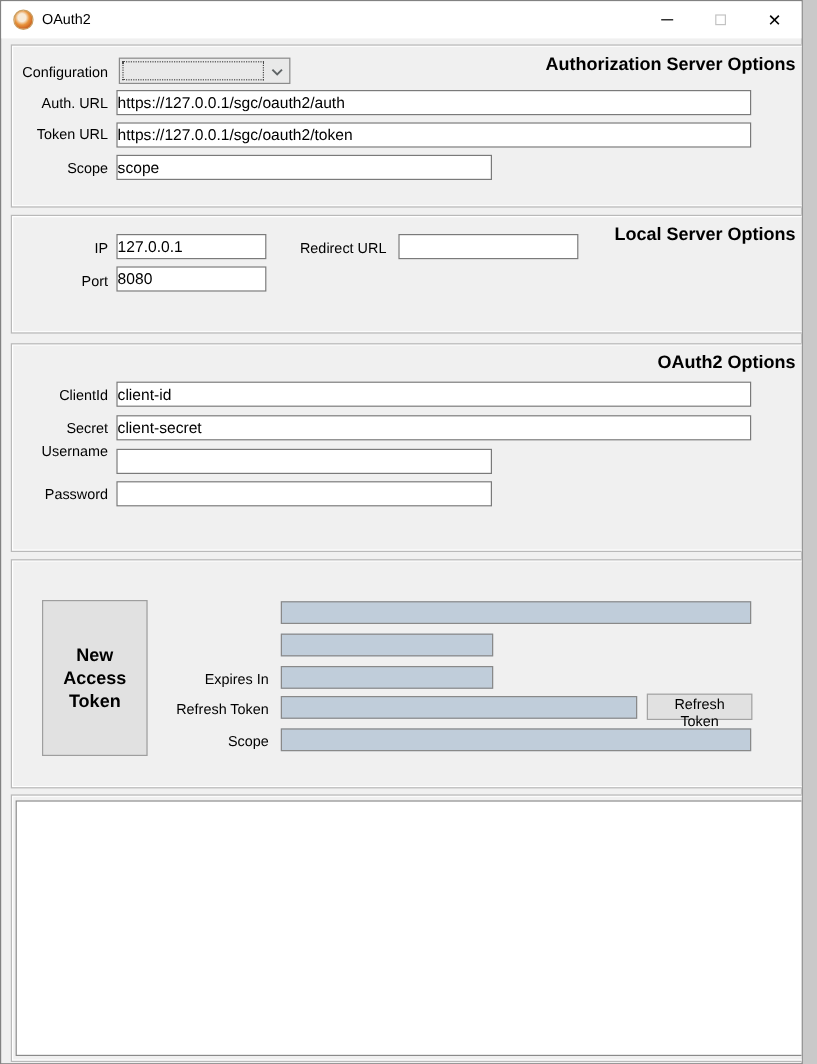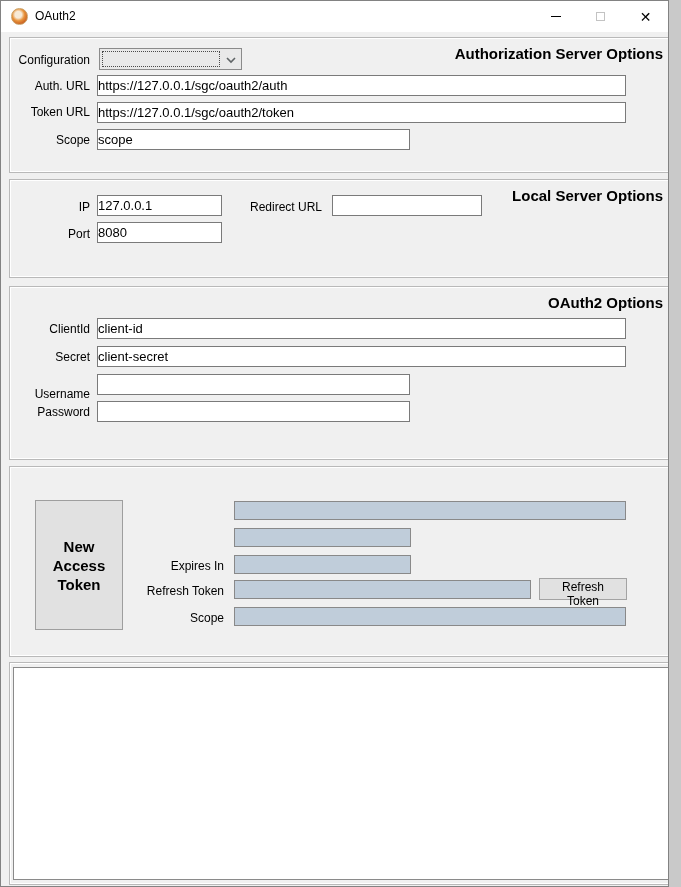--- a/index.html
+++ b/index.html
@@ -159,21 +159,21 @@
 
   <div class="panel panel-oauth">
     <div class="hdr">OAuth2 Options</div>
 
     <div class="lbl" style="top:35px;">ClientId</div>
     <input class="fld" style="left: 87px; top: 31px; width: 529px;" value="client-id">
 
     <div class="lbl" style="top:63px;">Secret</div>
     <input class="fld" style="left: 87px; top: 59px; width: 529px;" value="client-secret">
 
-    <div class="lbl" style="top:100px;">Username</div>
+    <div class="lbl" style="top:82px;">Username</div>
     <input class="fld" style="left: 87px; top: 87px; width: 313px;" value="">
 
     <div class="lbl" style="top:118px;">Password</div>
     <input class="fld" style="left: 87px; top: 114px; width: 313px;" value="">
   </div>
 
   <div class="panel panel-token">
     <button class="big-btn">New Access Token</button>
 
     <div class="dfld" style="top:34px;width:392px;"></div>

